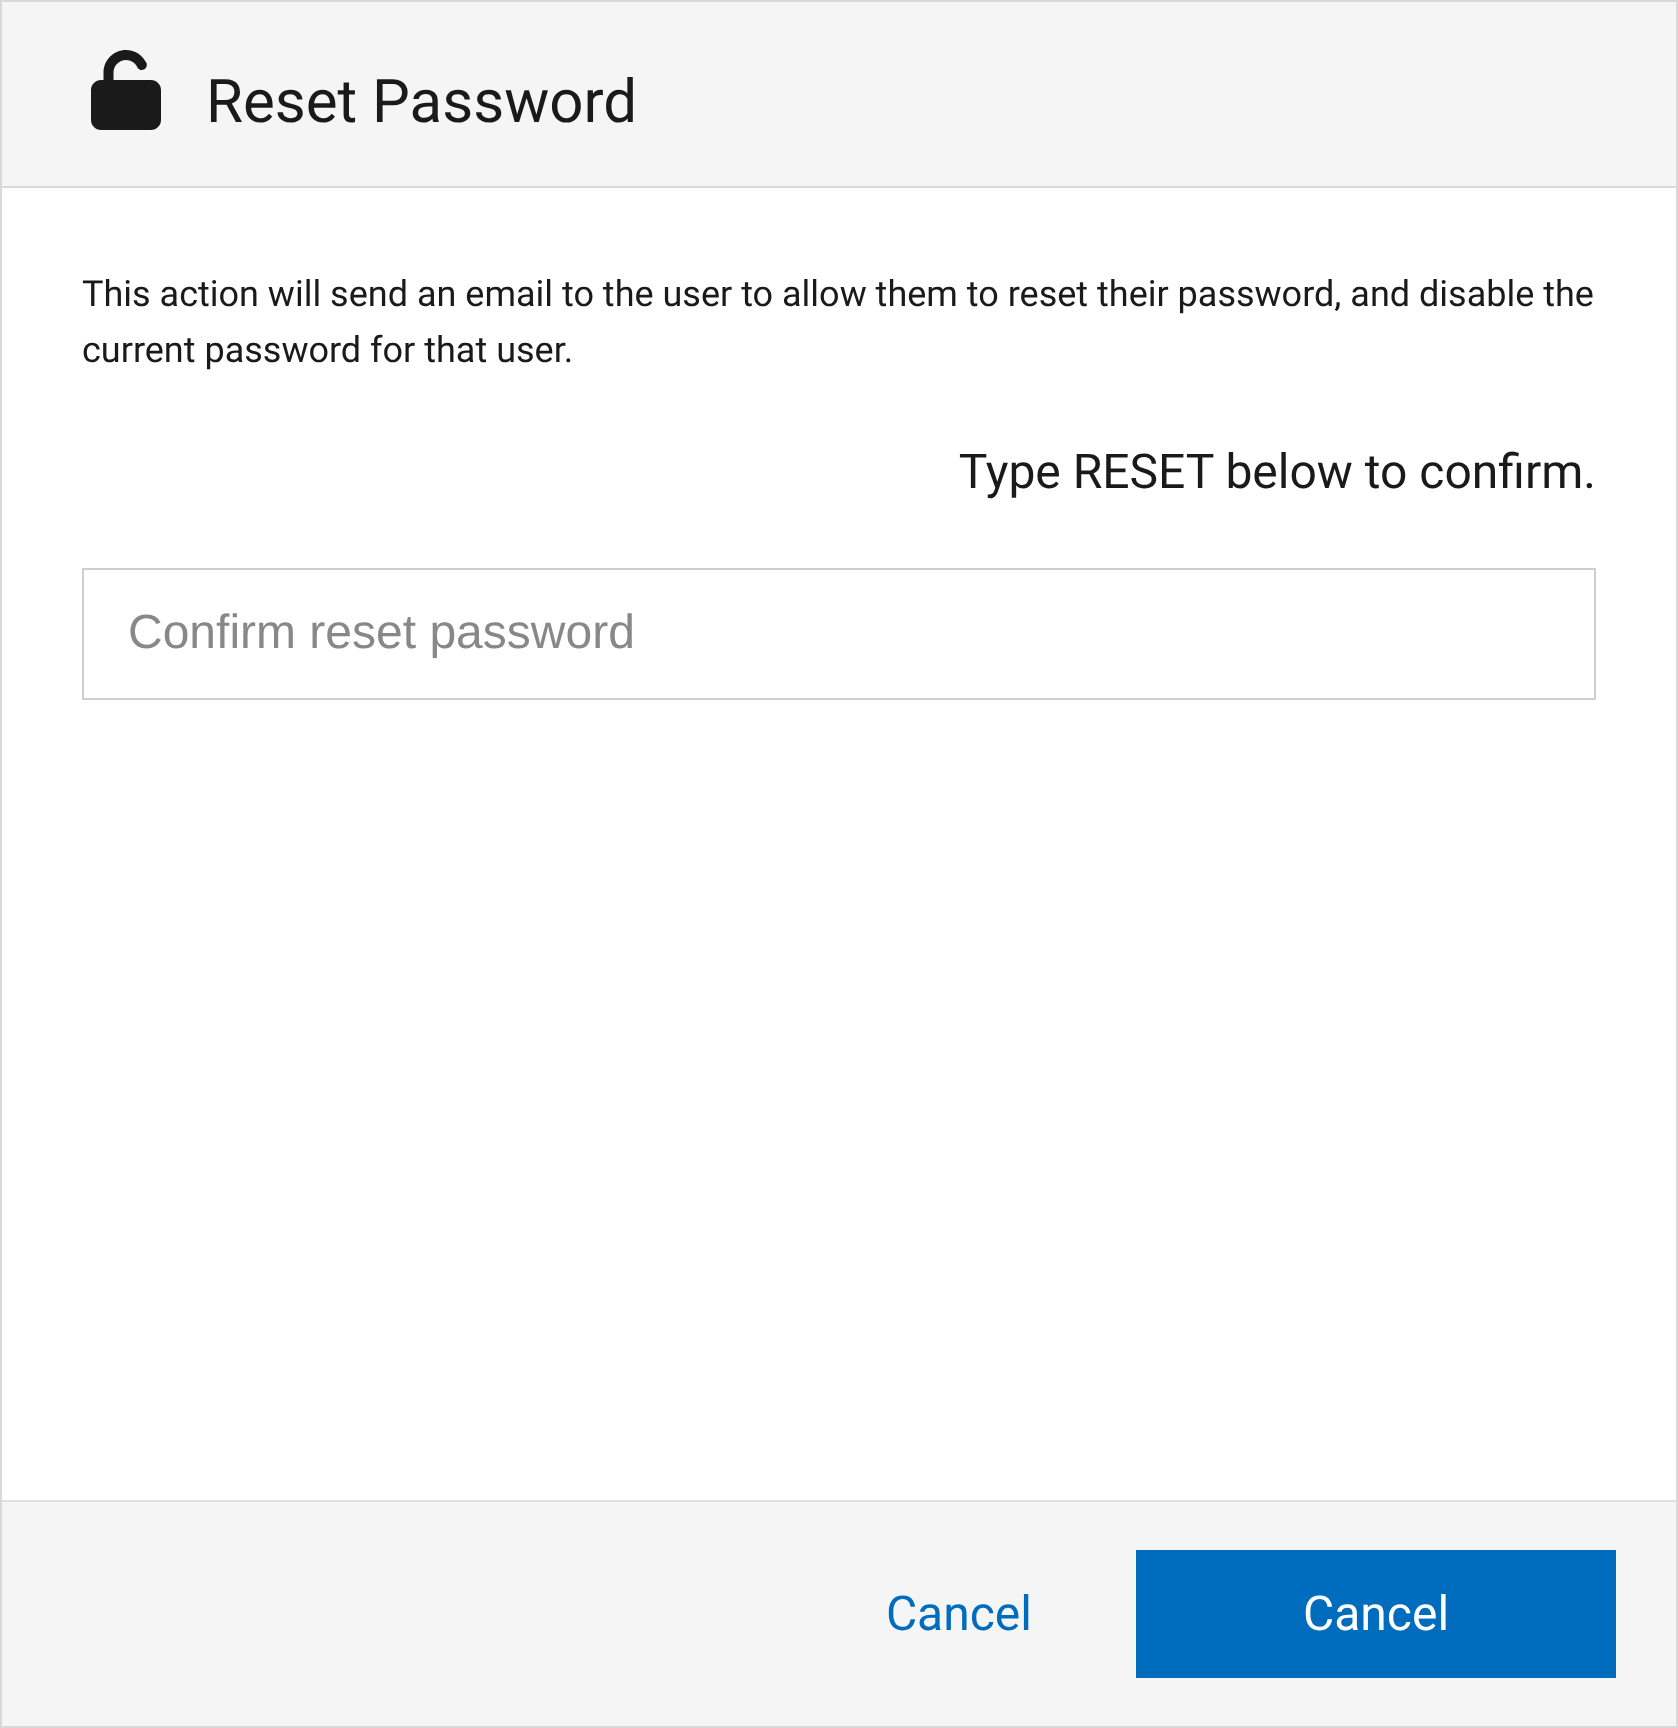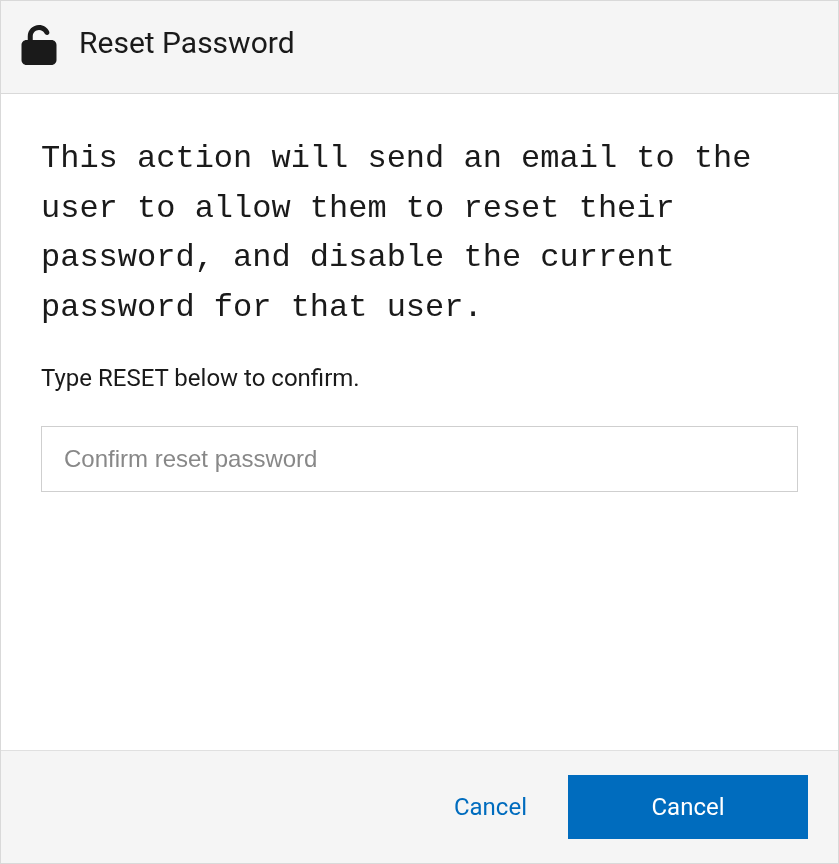--- a/index.html
+++ b/index.html
@@ -17,68 +17,68 @@
       width: 839px;
       height: 864px;
       border: 1px solid #d9d9d9;
       display: flex;
       flex-direction: column;
       background: #fff;
     }
     .dialog-header {
       background: #f5f5f5;
       border-bottom: 1px solid #d9d9d9;
-      padding: 24px 20px;
+      padding: 24px 44px;
       display: flex;
-      align-items: flex-start;
+      align-items: flex-end;
       gap: 22px;
     }
     .dialog-header .title {
       font-size: 30px;
       font-weight: 400;
       color: #1a1a1a;
     }
     .dialog-body {
       flex: 1;
       padding: 40px 40px 20px 40px;
       background: #fff;
     }
     .description {
-      font-size: 32px;
+      font-size: 18px;
       line-height: 1.55;
       color: #1a1a1a;
       margin-bottom: 28px;
-      font-family: Liberation Mono, monospace;
     }
     .instruction {
       font-size: 24px;
       line-height: 1.5;
       color: #1a1a1a;
       margin-bottom: 30px;
+      text-align: right;
     }
     .confirm-input {
       width: 100%;
       padding: 18px 22px;
       font-size: 24px;
       border: 1px solid #cfcfcf;
       background: #fff;
       color: #8b5cf6;
       outline: none;
     }
     .confirm-input::placeholder {
       color: #888;
     }
     .dialog-footer {
       background: #f5f5f5;
       border-top: 1px solid #e0e0e0;
       padding: 24px 30px;
       display: flex;
       justify-content: flex-end;
       align-items: center;
-      gap: 9px;
+      gap: 20px;
     }
     .btn {
       font-size: 24px;
       padding: 18px 40px;
       border: none;
       cursor: pointer;
       font-family: inherit;
     }
     .btn-cancel {
       background: transparent;

